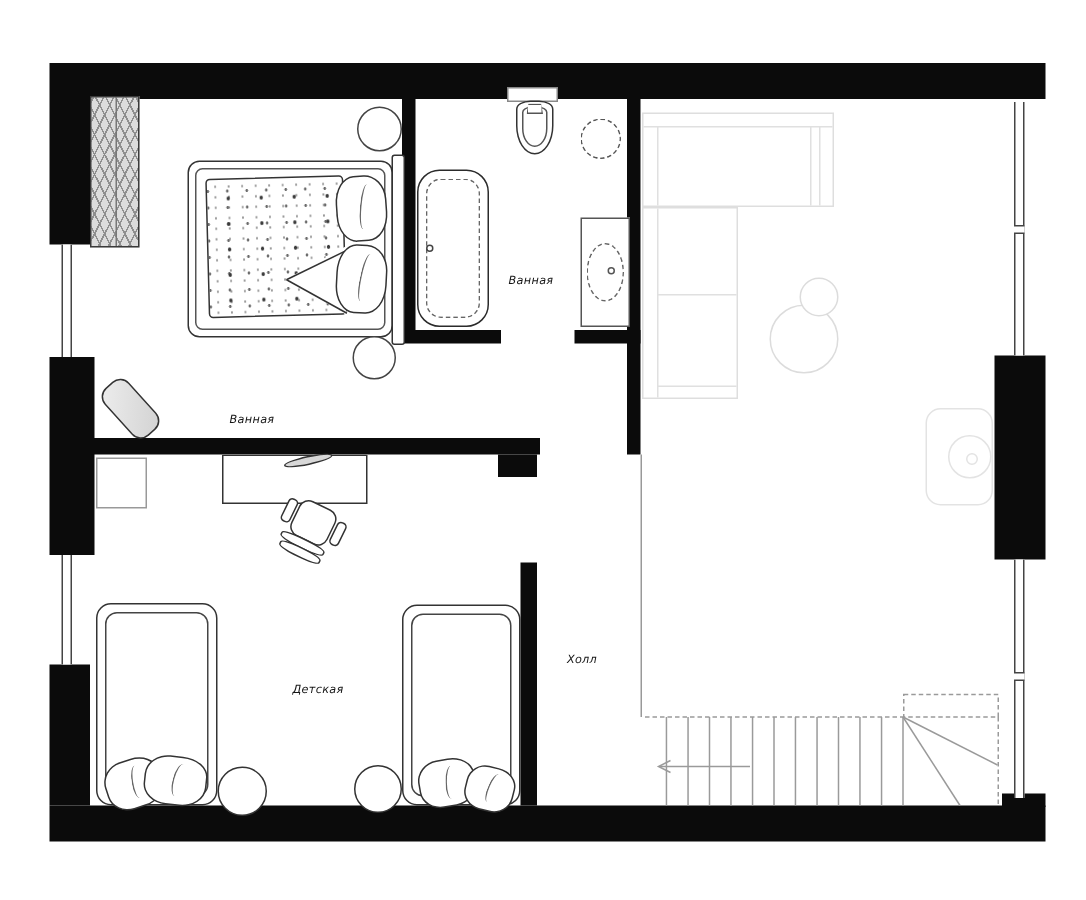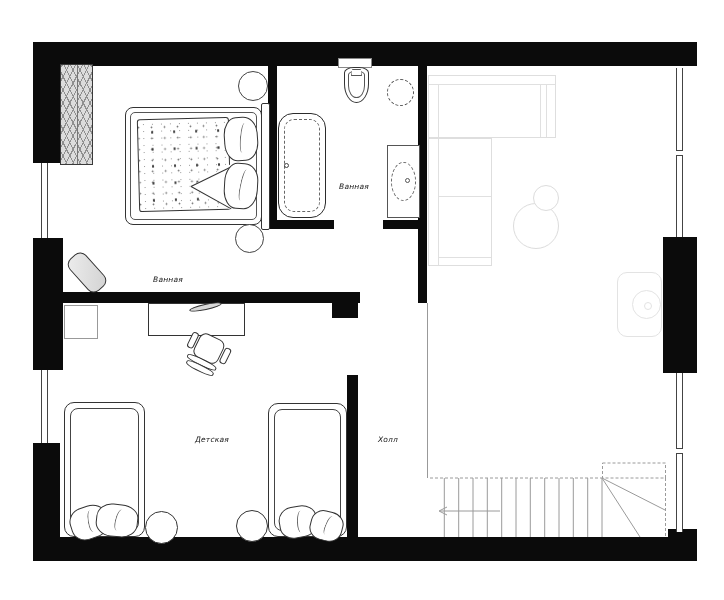--- a/index.html
+++ b/index.html
@@ -171,21 +171,21 @@
   <div class="pillow" style="left:279px;top:506px;width:38px;height:32px;transform:rotate(-10deg)">
     <div class="crease"></div>
   </div>
   <div class="pillow" style="left:310px;top:511px;width:33px;height:30px;transform:rotate(14deg)">
     <div class="crease"></div>
   </div>
 
   <div class="pouf" style="left:145px;top:511px;width:33px;height:33px"></div>
   <div class="pouf" style="left:236px;top:510px;width:32px;height:32px"></div>
 
-  <div class="room-label" style="left:212px;top:412px">Детская</div>
+  <div class="room-label" style="left:212px;top:432px">Детская</div>
 
   <div class="room-label" style="left:388px;top:412px">Холл</div>
 
   <div class="lightfurn" style="left:428px;top:75px;width:128px;height:63px">
     <div class="sline" style="left:0;top:8px;width:126px;height:1px"></div>
     <div class="sline" style="left:9px;top:8px;width:1px;height:53px"></div>
     <div class="sline" style="left:111px;top:8px;width:1px;height:53px"></div>
     <div class="sline" style="left:117px;top:8px;width:1px;height:53px"></div>
   </div>
   <div class="lightfurn" style="left:428px;top:138px;width:64px;height:128px">

